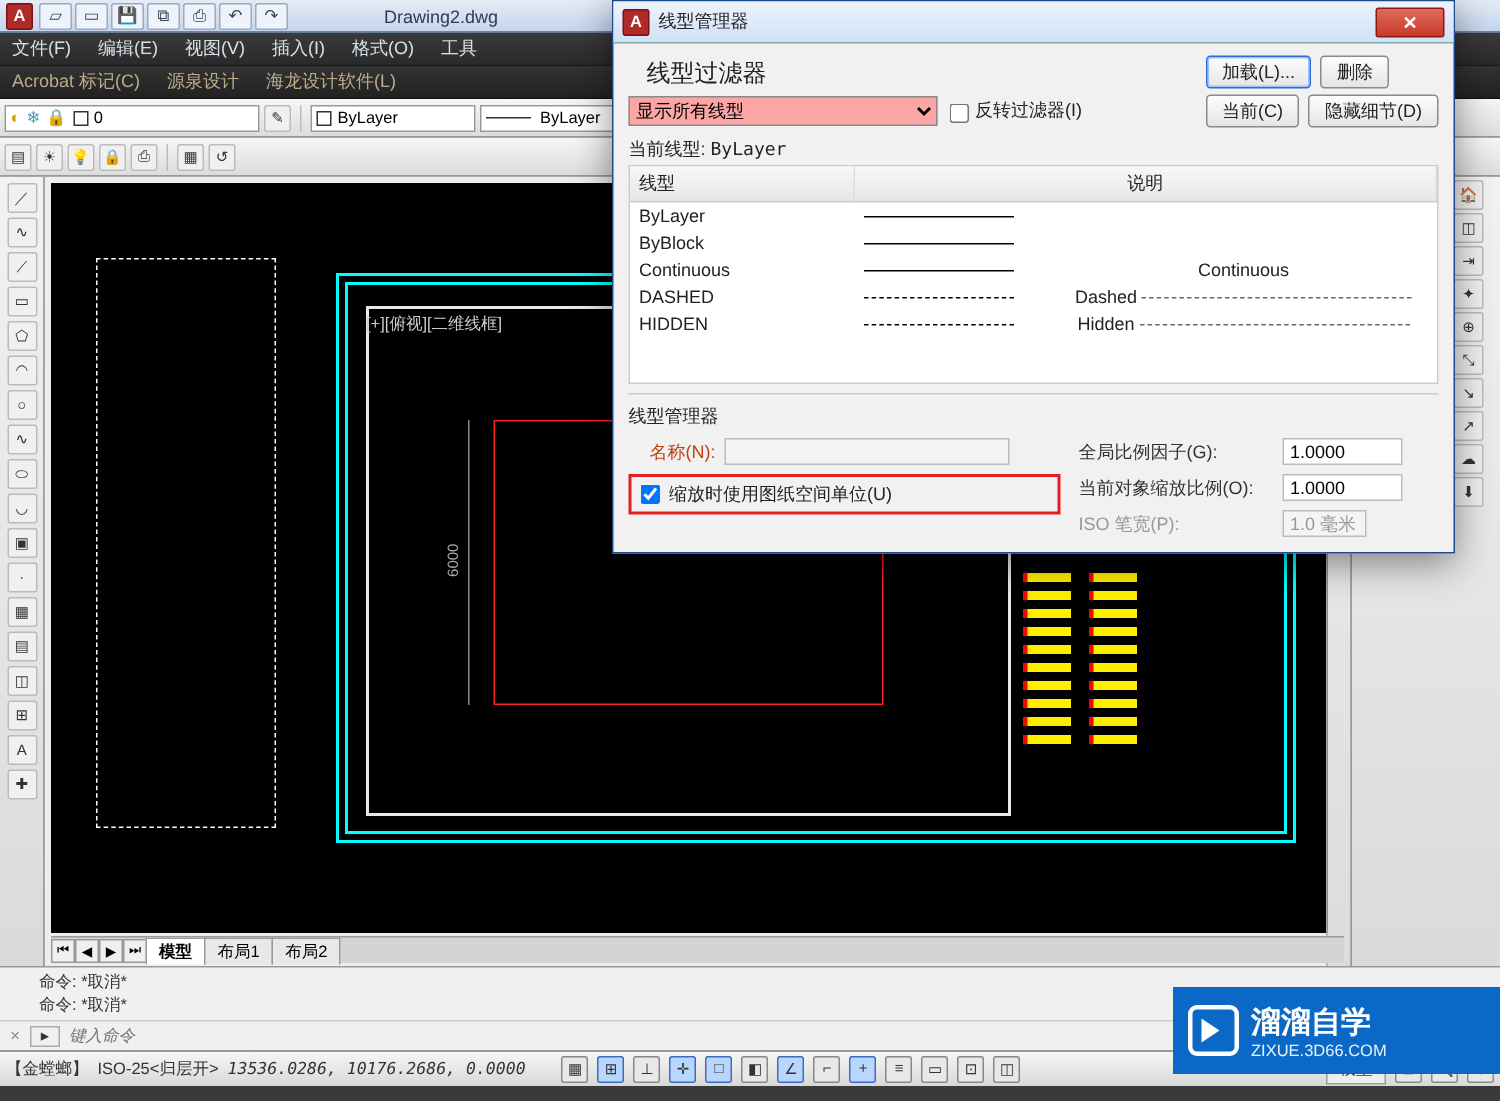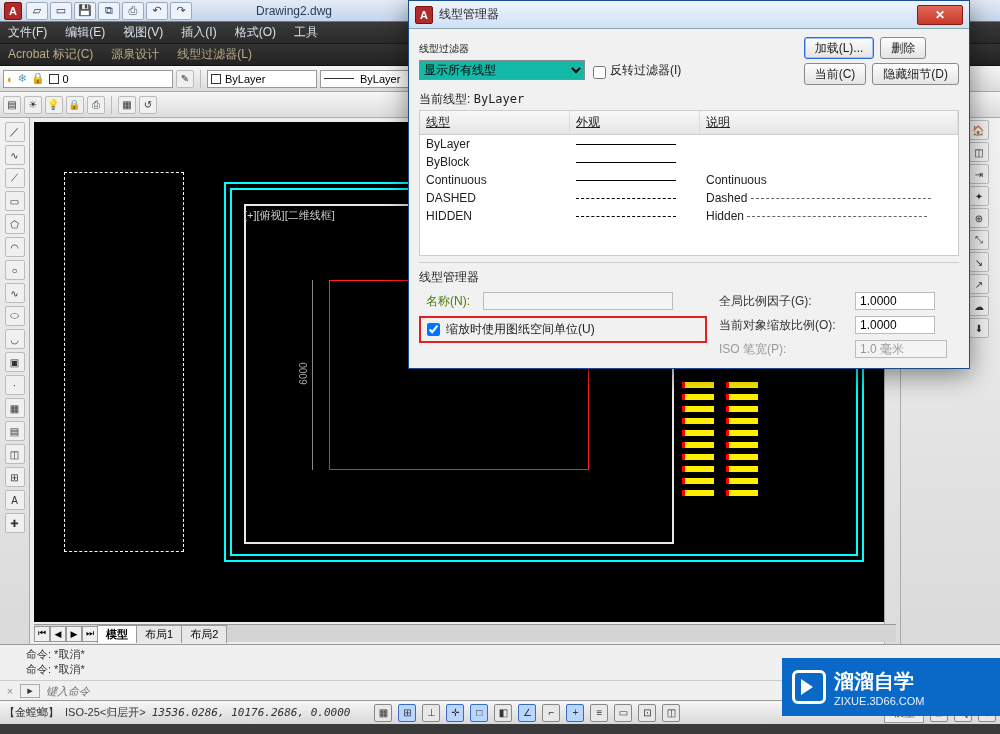--- a/index.html
+++ b/index.html
@@ -60,41 +60,41 @@
   
   .dialog { position:absolute; left:408px; top:0; width:562px; background:#f1f1f1; border:1px solid #1a4b8c; box-shadow:0 6px 24px rgba(0,0,0,.45); font-size:12px; color:#222;}
   .dlg-title { height:28px; background:linear-gradient(#eef4fc,#cfe0f6); display:flex;align-items:center;padding:0 6px;gap:6px;border-bottom:1px solid #8aa;}
   .dlg-title .logo { width:18px;height:18px;background:#b12a2a;border:1px solid #7a1010;color:#fff;font-weight:bold;font-size:11px;display:flex;align-items:center;justify-content:center;border-radius:2px;}
   .dlg-title .ttl { flex:1; }
   .dlg-close { width:46px;height:20px;background:linear-gradient(#e06a5a,#c73a2a);border:1px solid #8a1a10;border-radius:2px;color:#fff;display:flex;align-items:center;justify-content:center;font-weight:bold;}
   .dlg-body { padding:8px 10px 10px 10px; }
   .dlg-row { display:flex;align-items:center;gap:8px;margin-bottom:6px;}
   .dlg-btn { height:22px;padding:4px 10px;border:1px solid #8a8a8a;background:linear-gradient(#fdfdfd,#e4e4e4);border-radius:3px;display:flex;align-items:center;font-size:12px;}
   .dlg-btn.primary { border-color:#2a6bd8; box-shadow:0 0 0 1px #9cc3ff inset;}
-  .group-label { font-size:10px; }
-  select.filter { width:166px;height:20px;border:1px solid #8a8a8a;font-size:12px;background:#14b8a6;}
+  .group-label { font-size:16px;margin-left:12px; }
+  select.filter { width:206px;height:20px;border:1px solid #8a8a8a;font-size:12px;background:#fca5a5;}
   .cur-line { margin:2px 0 2px 0;}
   .lt-grid { border:1px solid #ccc; background:#fff; }
-  .lt-head { display:flex; background:linear-gradient(#f8f8f8,#e6e6e6); border-bottom:1px solid #ccc; font-size:12px;text-decoration:underline;}
+  .lt-head { display:flex; background:linear-gradient(#f8f8f8,#e6e6e6); border-bottom:1px solid #ccc; font-size:12px;}
   .lt-head div { padding:3px 6px; border-right:1px solid #ddd;}
-  .lt-col1{width:150px;} .lt-col2{width:130px;} .lt-col3{flex:1;}
+  .lt-col1{width:150px;} .lt-col2{width:130px;} .lt-col3{flex:1;text-align:center;}
   .lt-rows { font-family:"SimSun","Courier New",monospace; font-size:12px; }
   .lt-row { display:flex; padding:1px 0;}
   .lt-row div { padding:1px 6px;}
   .preview-line { display:inline-block; width:100px; border-top:1px solid #000; position:relative; top:-3px;}
   .preview-dashed { border-top:1px dashed #000;}
   .preview-hidden { width:180px; border-top:1px dashed #666;}
   
   .details { border-top:1px solid #ccc;margin-top:6px;padding-top:6px;}
   .details .hdr { margin-bottom:6px; }
   .details-grid { display:flex; gap:12px;}
   .details-left { flex:1; display:flex;flex-direction:column;gap:6px;}
   .details-right { width:240px; display:flex;flex-direction:column;gap:6px;}
   .fld { display:flex;align-items:center;gap:6px;}
-  .fld label { width:58px;color:#4d7c0f;text-align:center;}
+  .fld label { width:58px;color:#c2410c;text-align:right;}
   .fld .rlabel { width:130px;text-align:left;color:#333;}
   .fld input[type=text]{height:18px;border:1px solid #bbb;background:#fff;font-size:12px;padding:0 4px;}
   .fld input[disabled]{background:#f4f4f4;color:#999;}
   .chk-row { border:2px solid #e02020; padding:3px 6px; display:inline-flex;align-items:center;gap:6px;}
   .dlg-foot { display:flex;justify-content:flex-end;gap:10px;padding:8px 10px 10px; border-top:1px solid #ddd;}
   
   
   .watermark { position:absolute; right:0; bottom:18px; width:218px;height:58px;background:#0a69c6;display:flex;align-items:center;gap:8px;padding:0 10px;color:#fff;}
   .watermark .play { width:34px;height:34px;border:3px solid #fff;border-radius:6px;display:flex;align-items:center;justify-content:center;}
   .watermark .play::after{content:"";border:8px solid transparent;border-left:12px solid #fff;margin-left:4px;}
@@ -124,21 +124,21 @@
   <span>文件(F)</span>
   <span>编辑(E)</span>
   <span>视图(V)</span>
   <span>插入(I)</span>
   <span>格式(O)</span>
   <span>工具</span>
 </div>
 <div class="menubar2">
   <span>Acrobat 标记(C)</span>
   <span>源泉设计</span>
-  <span>线型过滤器(L)</span>
+  <span>海龙设计软件(L)</span>
 </div>
 
 <div class="toolbar-row">
   <div class="prop-combo" style="width:170px">
     <span style="color:#d90;margin-right:4px">◐</span>
     <span style="color:#59b;margin-right:4px">❄</span>
     <span style="color:#888;margin-right:4px">🔒</span>
     <span class="prop-swatch" style="background:#fff"></span>
     <span>0</span>
   </div>
@@ -360,21 +360,20 @@
     </div>
 
     <div class="cur-line">
       <span>当前线型:</span>
       <span style="font-family:Consolas,monospace">ByLayer</span>
     </div>
 
     <div class="lt-grid">
       <div class="lt-head">
         <div class="lt-col1">线型</div>
-        <div class="lt-col2">外观</div>
         <div class="lt-col3">说明</div>
       </div>
       <div class="lt-rows">
         <div class="lt-row">
           <div class="lt-col1">ByLayer</div>
           <div class="lt-col2"><span class="preview-line"></span></div>
           <div class="lt-col3"></div>
         </div>
         <div class="lt-row">
           <div class="lt-col1">ByBlock</div>
@@ -417,21 +416,21 @@
           <div class="fld">
             <span class="rlabel">全局比例因子(G):</span>
             <input type="text" style="width: 80px;" value="1.0000">
           </div>
           <div class="fld">
             <span class="rlabel">当前对象缩放比例(O):</span>
             <input type="text" style="width: 80px;" value="1.0000">
           </div>
           <div class="fld">
             <span class="rlabel" style="color:#999">ISO 笔宽(P):</span>
-            <input type="text" disabled="" style="width: 92px;" value="1.0 毫米">
+            <input type="text" disabled="" style="width: 56px;" value="1.0 毫米">
           </div>
         </div>
       </div>
     </div>
   </div>
 </div>
 
 <div class="watermark">
   <div class="play"></div>
   <div>

